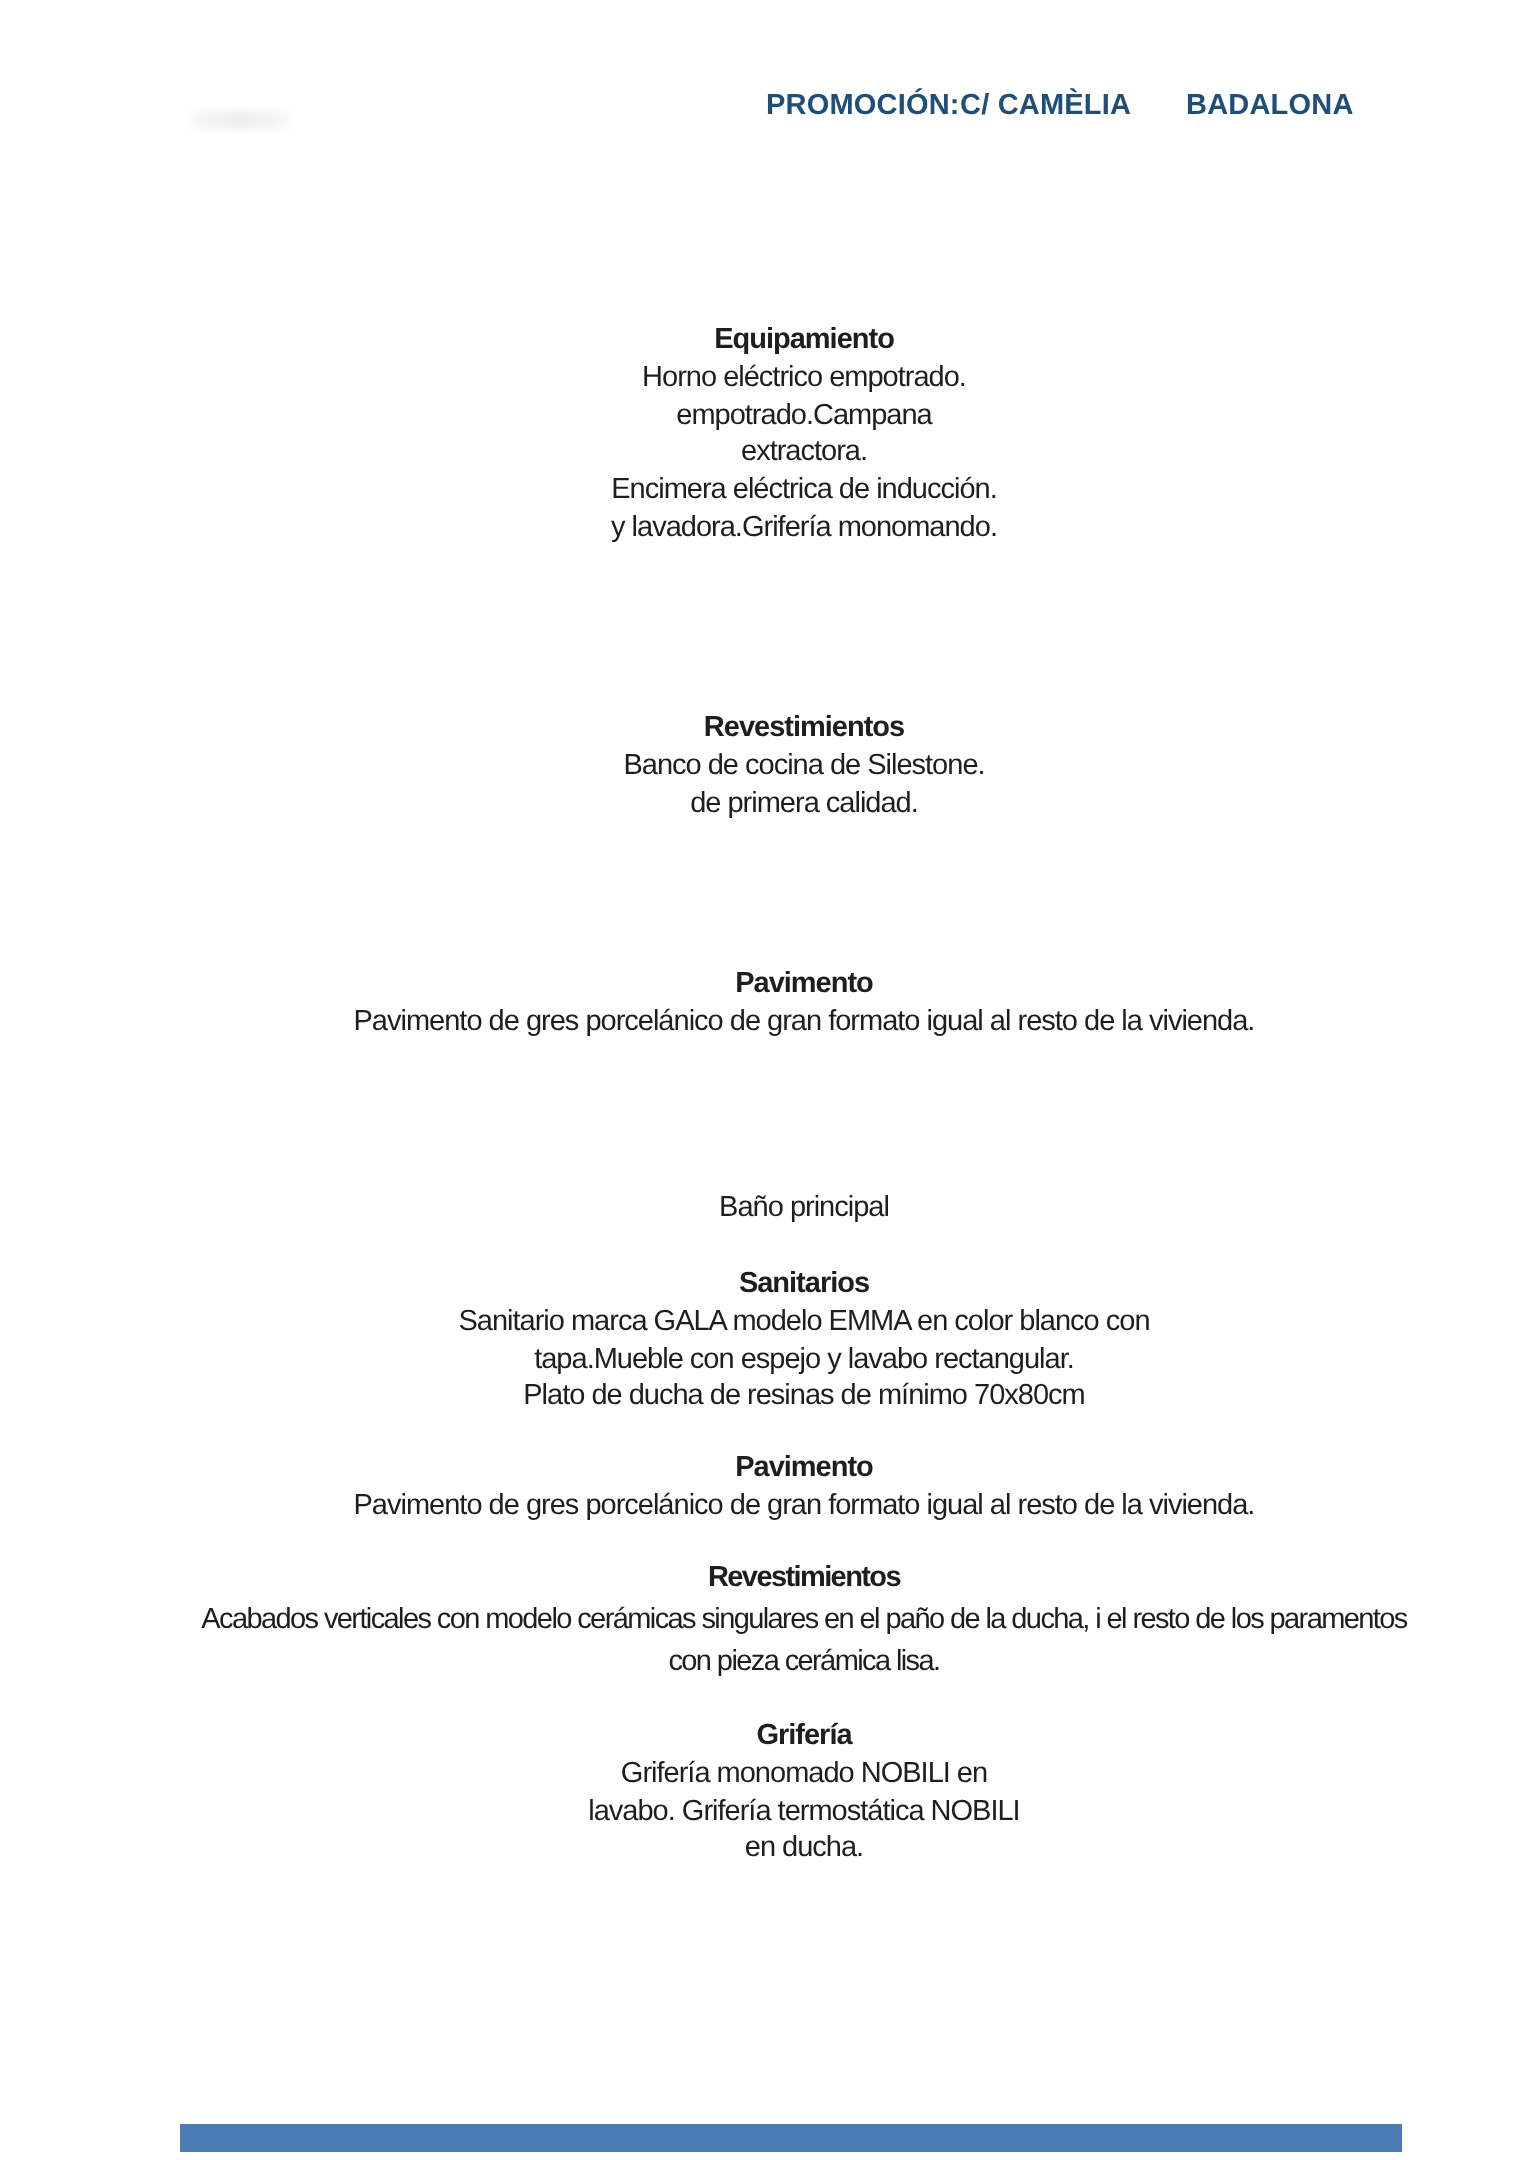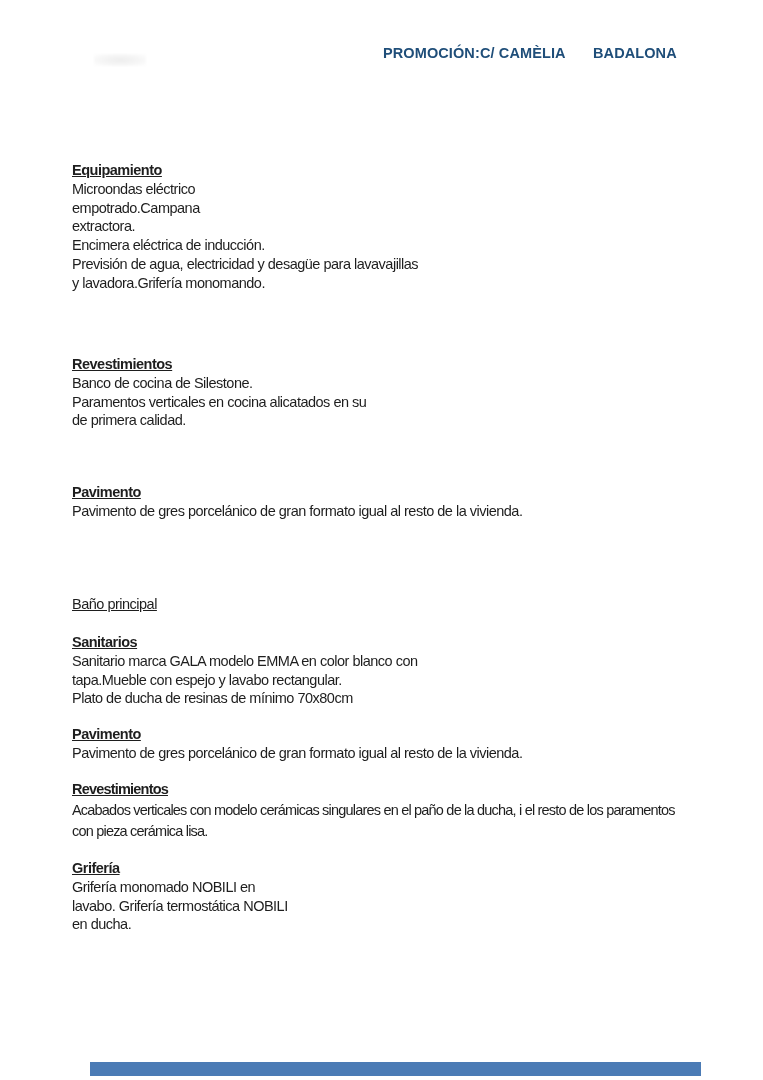--- a/index.html
+++ b/index.html
@@ -4,20 +4,21 @@
 <style>
   html, body { margin: 0; padding: 0; background: #ffffff; }
   .page {
     position: relative;
     width: 763px;
     height: 1080px;
     background: #ffffff;
     font-family: "Liberation Sans", sans-serif;
     color: #1e1e1e;
     overflow: hidden;
+    text-align: center;
   }
   
   .hdr {
     position: absolute;
     top: 45px;
     font-size: 14.5px;
     font-weight: 700;
     color: #1f4e79;
     letter-spacing: 0.1px;
     white-space: nowrap;
@@ -40,21 +41,21 @@
   
   .section {
     position: absolute;
     left: 72px;
     width: 660px;
     font-size: 14.5px;
     line-height: 18.8px;
     letter-spacing: -0.5px;
     white-space: nowrap;
   }
-  .section .h { font-weight: 700; text-decoration: underline; }
+  .section .h { font-weight: 700; }
   .section .h.u { font-weight: 400; }
   .section.lh21 { line-height: 21px; letter-spacing: -0.8px; }
 
   
   .footer-bar {
     position: absolute;
     left: 90px;
     top: 1062px;
     width: 611px;
     height: 14px;
@@ -67,32 +68,30 @@
 <div class="page">
 
   <div class="watermark"></div>
 
   <span class="hdr hdr-label">PROMOCIÓN:</span>
   <span class="hdr hdr-value">C/ CAMÈLIA</span>
   <span class="hdr hdr-city">BADALONA</span>
 
   <div class="section" style="top:161px">
     <div class="h">Equipamiento</div>
-    <div>Microondas eléctrico</div>
+    <div>Horno eléctrico empotrado.</div>
     <div>empotrado.Campana</div>
     <div>extractora.</div>
     <div>Encimera eléctrica de inducción.</div>
-    <div>Previsión de agua, electricidad y desagüe para lavavajillas</div>
     <div>y lavadora.Grifería monomando.</div>
   </div>
 
   <div class="section" style="top:355px">
     <div class="h">Revestimientos</div>
     <div>Banco de cocina de Silestone.</div>
-    <div>Paramentos verticales en cocina alicatados en su</div>
     <div>de primera calidad.</div>
   </div>
 
   <div class="section" style="top:483px">
     <div class="h">Pavimento</div>
     <div>Pavimento de gres porcelánico de gran formato igual al resto de la vivienda.</div>
   </div>
 
   <div class="section" style="top:595px">
     <div class="h u">Baño principal</div>

